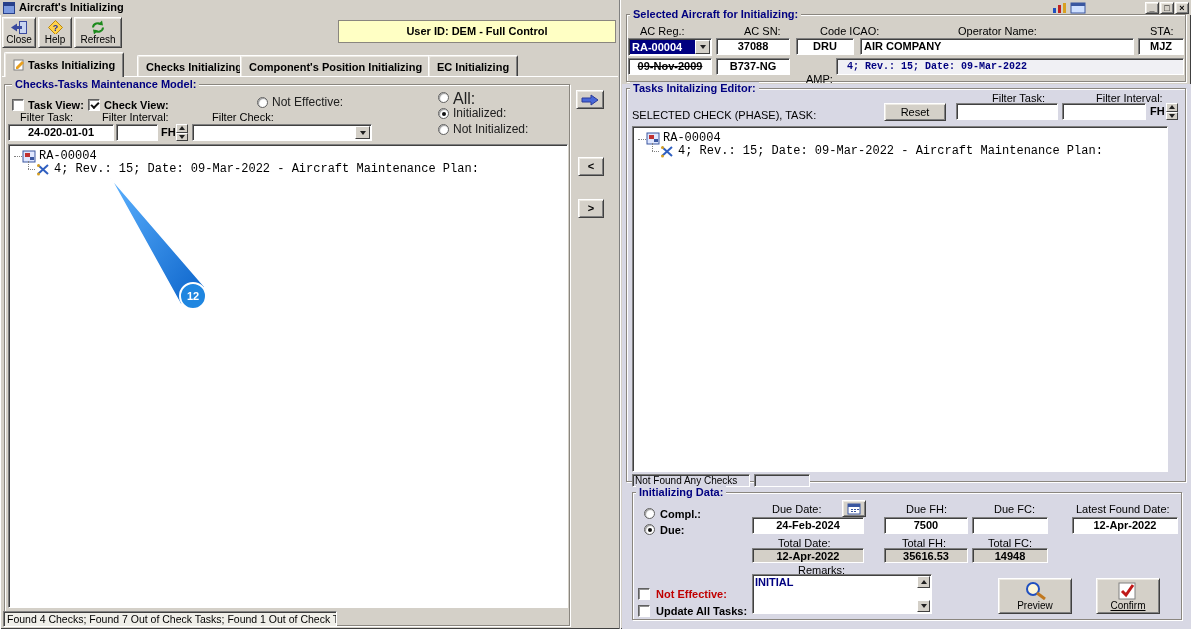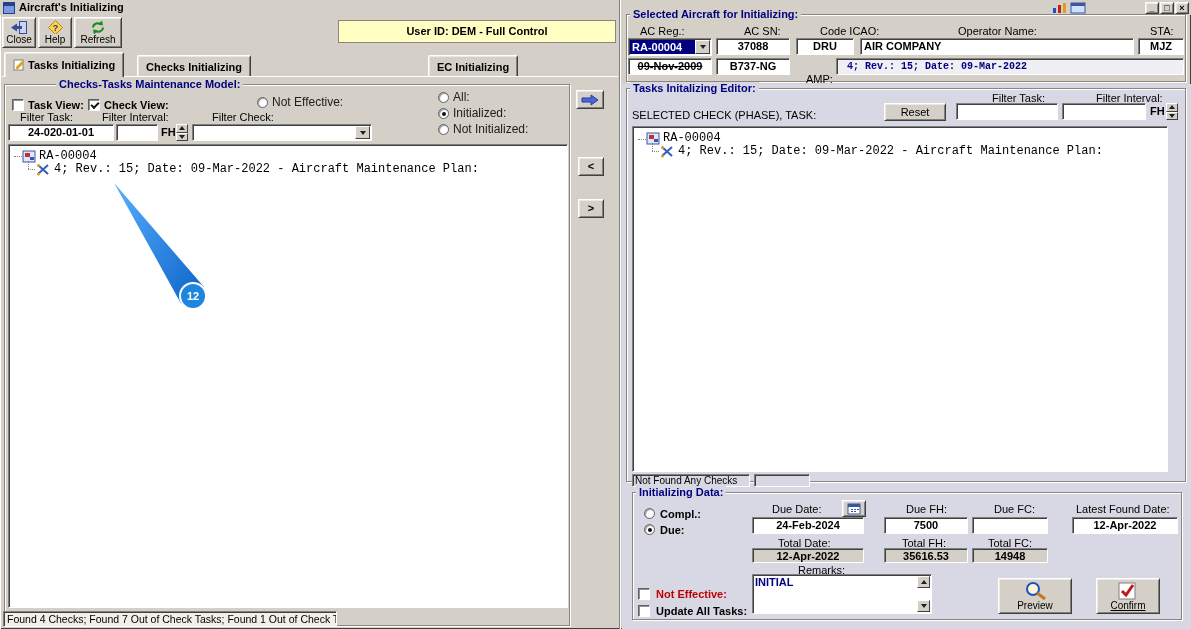--- a/index.html
+++ b/index.html
@@ -91,37 +91,40 @@
   <div class="tab" style="left:4px;top:52px;height:25px;z-index:2;">
     <svg width="12" height="12">
       <rect x="1" y="1" width="9" height="10" fill="#fff" stroke="#808080"></rect>
       <polygon points="3,8 9,2 11,4 5,10 3,10" fill="#e8a020"></polygon>
     </svg>
     <span>Tasks Initializing</span>
   </div>
   <div class="tab" style="left:137px;top:55px;height:22px;">
     <span>Checks Initializing</span>
   </div>
+  <div class="tab" style="left:240px;top:55px;height:22px;">
+    <span>Component's Position Initializing</span>
+  </div>
   <div class="tab" style="left:428px;top:55px;height:22px;">
     <span>EC Initializing</span>
   </div>
   <div class="abs" style="left:2px;top:76px;width:616px;height:1px;background:#fff;"></div>
 
   <div class="abs group" style="left:4px;top:84px;width:566px;height:542px;"></div>
-  <span class="legend" style="left:12px;top:78px;background:#d4d0c8;margin-left:44px;">Checks-Tasks Maintenance Model:</span>
+  <span class="legend" style="left:12px;top:78px;background:#d4d0c8;">Checks-Tasks Maintenance Model:</span>
 
   <div class="cb" style="left:12px;top:99px;"></div>
   <span class="abs lbl b" style="left:28px;top:99px;">Task View:</span>
   <div class="cb checked" style="left:88px;top:99px;"></div>
   <span class="abs lbl b" style="left:104px;top:99px;">Check View:</span>
 
   <div class="rb" style="left:257px;top:97px;"></div>
   <span class="abs" style="left:272px;top:95px;font-size:12px;color:#202020;">Not Effective:</span>
   <div class="rb" style="left:438px;top:92px;"></div>
-  <span class="abs" style="left:453px;top:90px;font-size:12px;color:#202020;">All:</span>
+  <span class="abs" style="left:453px;top:90px;font-size:16px;color:#202020;">All:</span>
   <div class="rb sel" style="left:438px;top:108px;"></div>
   <span class="abs" style="left:453px;top:106px;font-size:12px;color:#202020;">Initialized:</span>
   <div class="rb" style="left:438px;top:124px;"></div>
   <span class="abs" style="left:453px;top:122px;font-size:12px;color:#202020;">Not Initialized:</span>
 
   <span class="abs lbl" style="left:20px;top:111px;">Filter Task:</span>
   <span class="abs lbl" style="left:102px;top:111px;">Filter Interval:</span>
   <span class="abs lbl" style="left:212px;top:111px;">Filter Check:</span>
 
   <div class="abs sunken val" style="left:8px;top:124px;width:106px;height:17px;">24-020-01-01</div>

